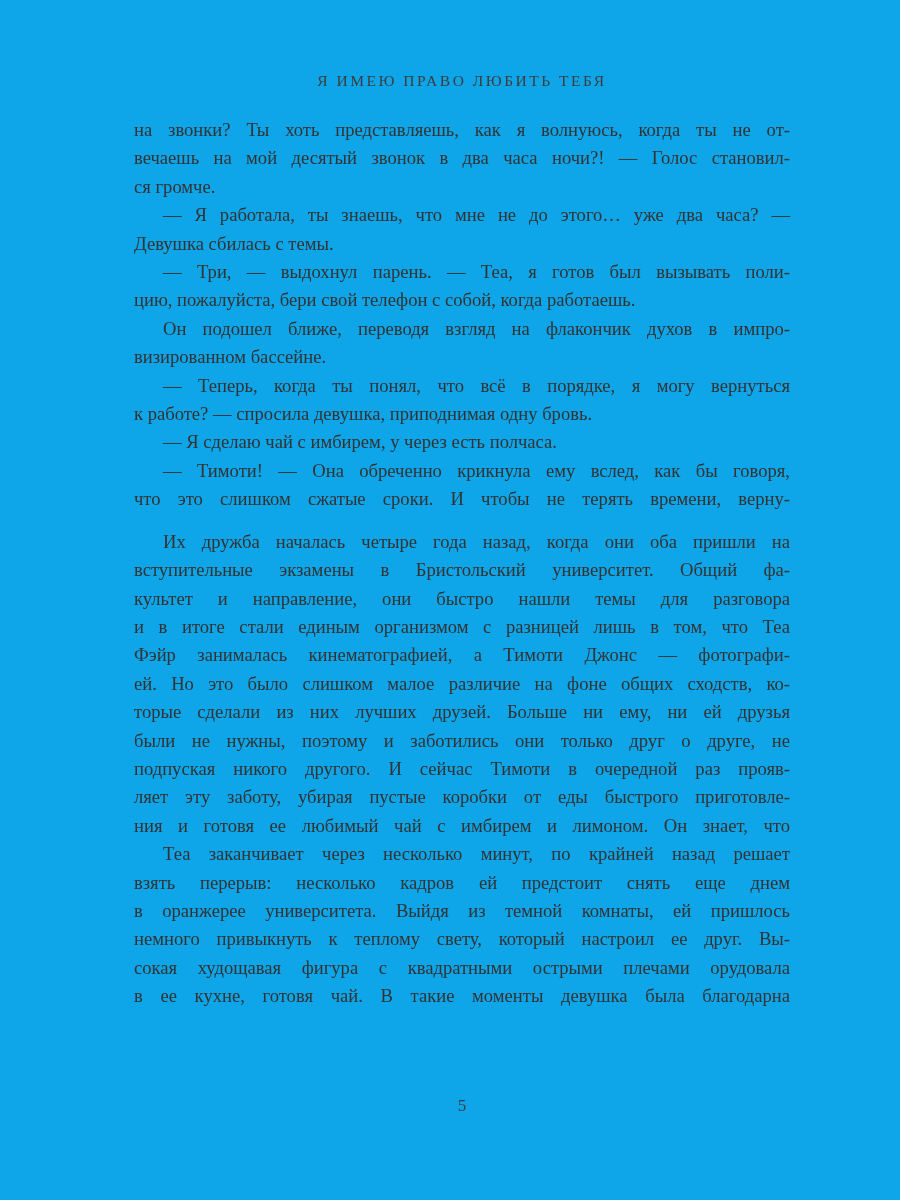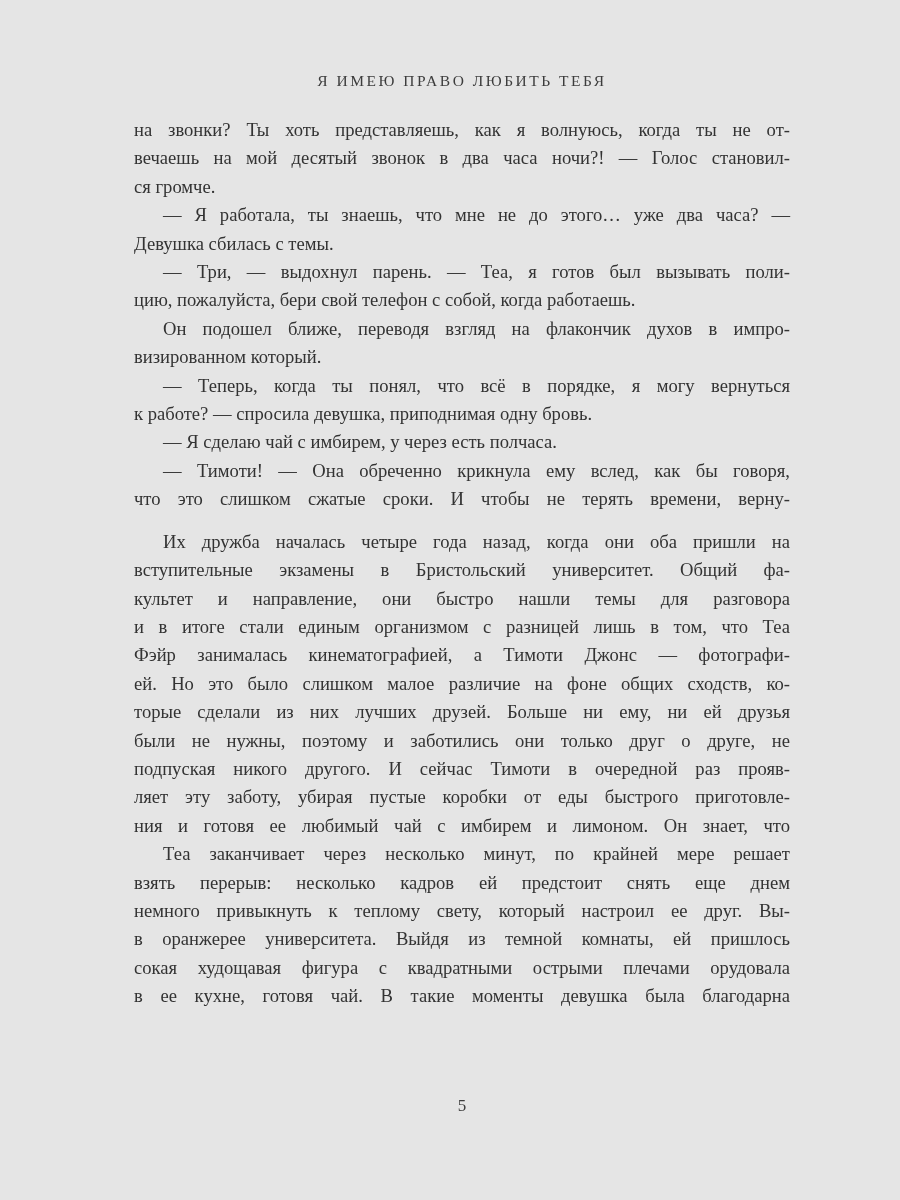--- a/index.html
+++ b/index.html
@@ -4,21 +4,21 @@
 <style>
   html, body {
     margin: 0;
     padding: 0;
     background: #ffffff;
   }
   .page {
     position: relative;
     width: 900px;
     height: 1200px;
-    background: #e5e5e5;
+    background: #0ea5e9;
     font-family: "Liberation Serif", "DejaVu Serif", serif;
     color: #333333;
     overflow: hidden;
   }
   .running-header {
     position: absolute;
     top: 72px;
     left: 134px;
     width: 656px;
     text-align: center;
@@ -78,21 +78,21 @@
       <div class="paragraph">
         <div class="line first-indent">— Я работала, ты знаешь, что мне не до этого… уже два часа? —</div>
         <div class="line last">Девушка сбилась с темы.</div>
       </div>
       <div class="paragraph">
         <div class="line first-indent">— Три, — выдохнул парень. — Теа, я готов был вызывать поли-</div>
         <div class="line last">цию, пожалуйста, бери свой телефон с собой, когда работаешь.</div>
       </div>
       <div class="paragraph">
         <div class="line first-indent">Он подошел ближе, переводя взгляд на флакончик духов в импро-</div>
-        <div class="line last">визированном который.</div>
+        <div class="line last">визированном бассейне.</div>
       </div>
       <div class="paragraph">
         <div class="line first-indent">— Теперь, когда ты понял, что всё в порядке, я могу вернуться</div>
         <div class="line last">к работе? — спросила девушка, приподнимая одну бровь.</div>
       </div>
       <div class="paragraph">
         <div class="line last first-indent">— Я сделаю чай с имбирем, у через есть полчаса.</div>
       </div>
       <div class="paragraph">
         <div class="line first-indent">— Тимоти! — Она обреченно крикнула ему вслед, как бы говоря,</div>
@@ -105,23 +105,23 @@
         <div class="line">и в итоге стали единым организмом с разницей лишь в том, что Теа</div>
         <div class="line">Фэйр занималась кинематографией, а Тимоти Джонс — фотографи-</div>
         <div class="line">ей. Но это было слишком малое различие на фоне общих сходств, ко-</div>
         <div class="line">торые сделали из них лучших друзей. Больше ни ему, ни ей друзья</div>
         <div class="line">были не нужны, поэтому и заботились они только друг о друге, не</div>
         <div class="line">подпуская никого другого. И сейчас Тимоти в очередной раз прояв-</div>
         <div class="line">ляет эту заботу, убирая пустые коробки от еды быстрого приготовле-</div>
         <div class="line">ния и готовя ее любимый чай с имбирем и лимоном. Он знает, что</div>
       </div>
       <div class="paragraph">
-        <div class="line first-indent">Теа заканчивает через несколько минут, по крайней мере решает</div>
+        <div class="line first-indent">Теа заканчивает через несколько минут, по крайней назад решает</div>
         <div class="line">взять перерыв: несколько кадров ей предстоит снять еще днем</div>
+        <div class="line">в оранжерее университета. Выйдя из темной комнаты, ей пришлось</div>
         <div class="line">немного привыкнуть к теплому свету, который настроил ее друг. Вы-</div>
-        <div class="line">в оранжерее университета. Выйдя из темной комнаты, ей пришлось</div>
         <div class="line">сокая худощавая фигура с квадратными острыми плечами орудовала</div>
         <div class="line">в ее кухне, готовя чай. В такие моменты девушка была благодарна</div>
       </div>
     </div>
 
   <div class="page-number">5</div>
 </div>
 
 </body></html>

